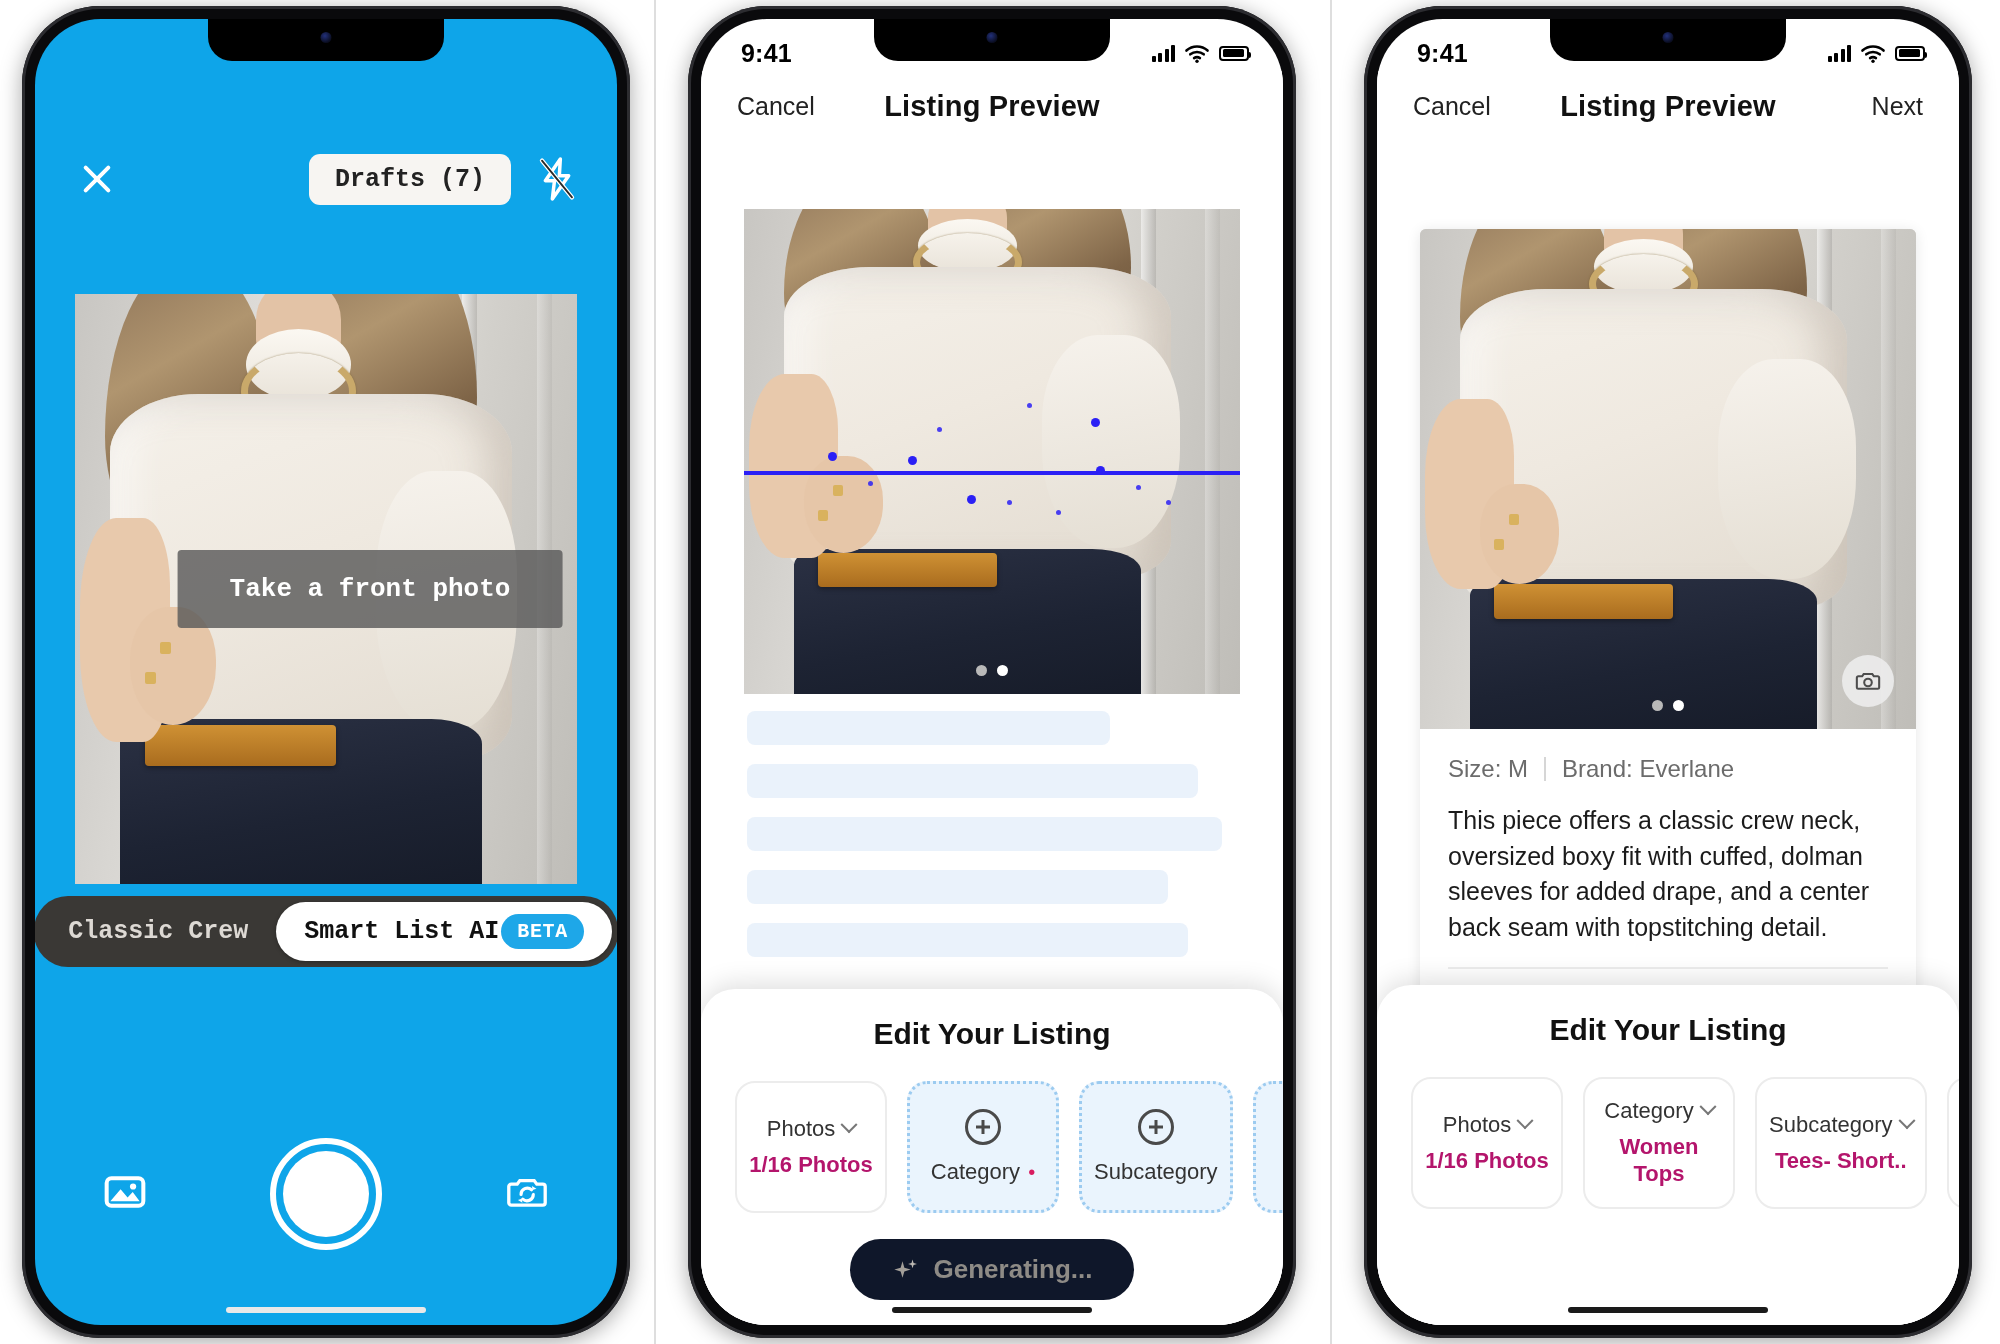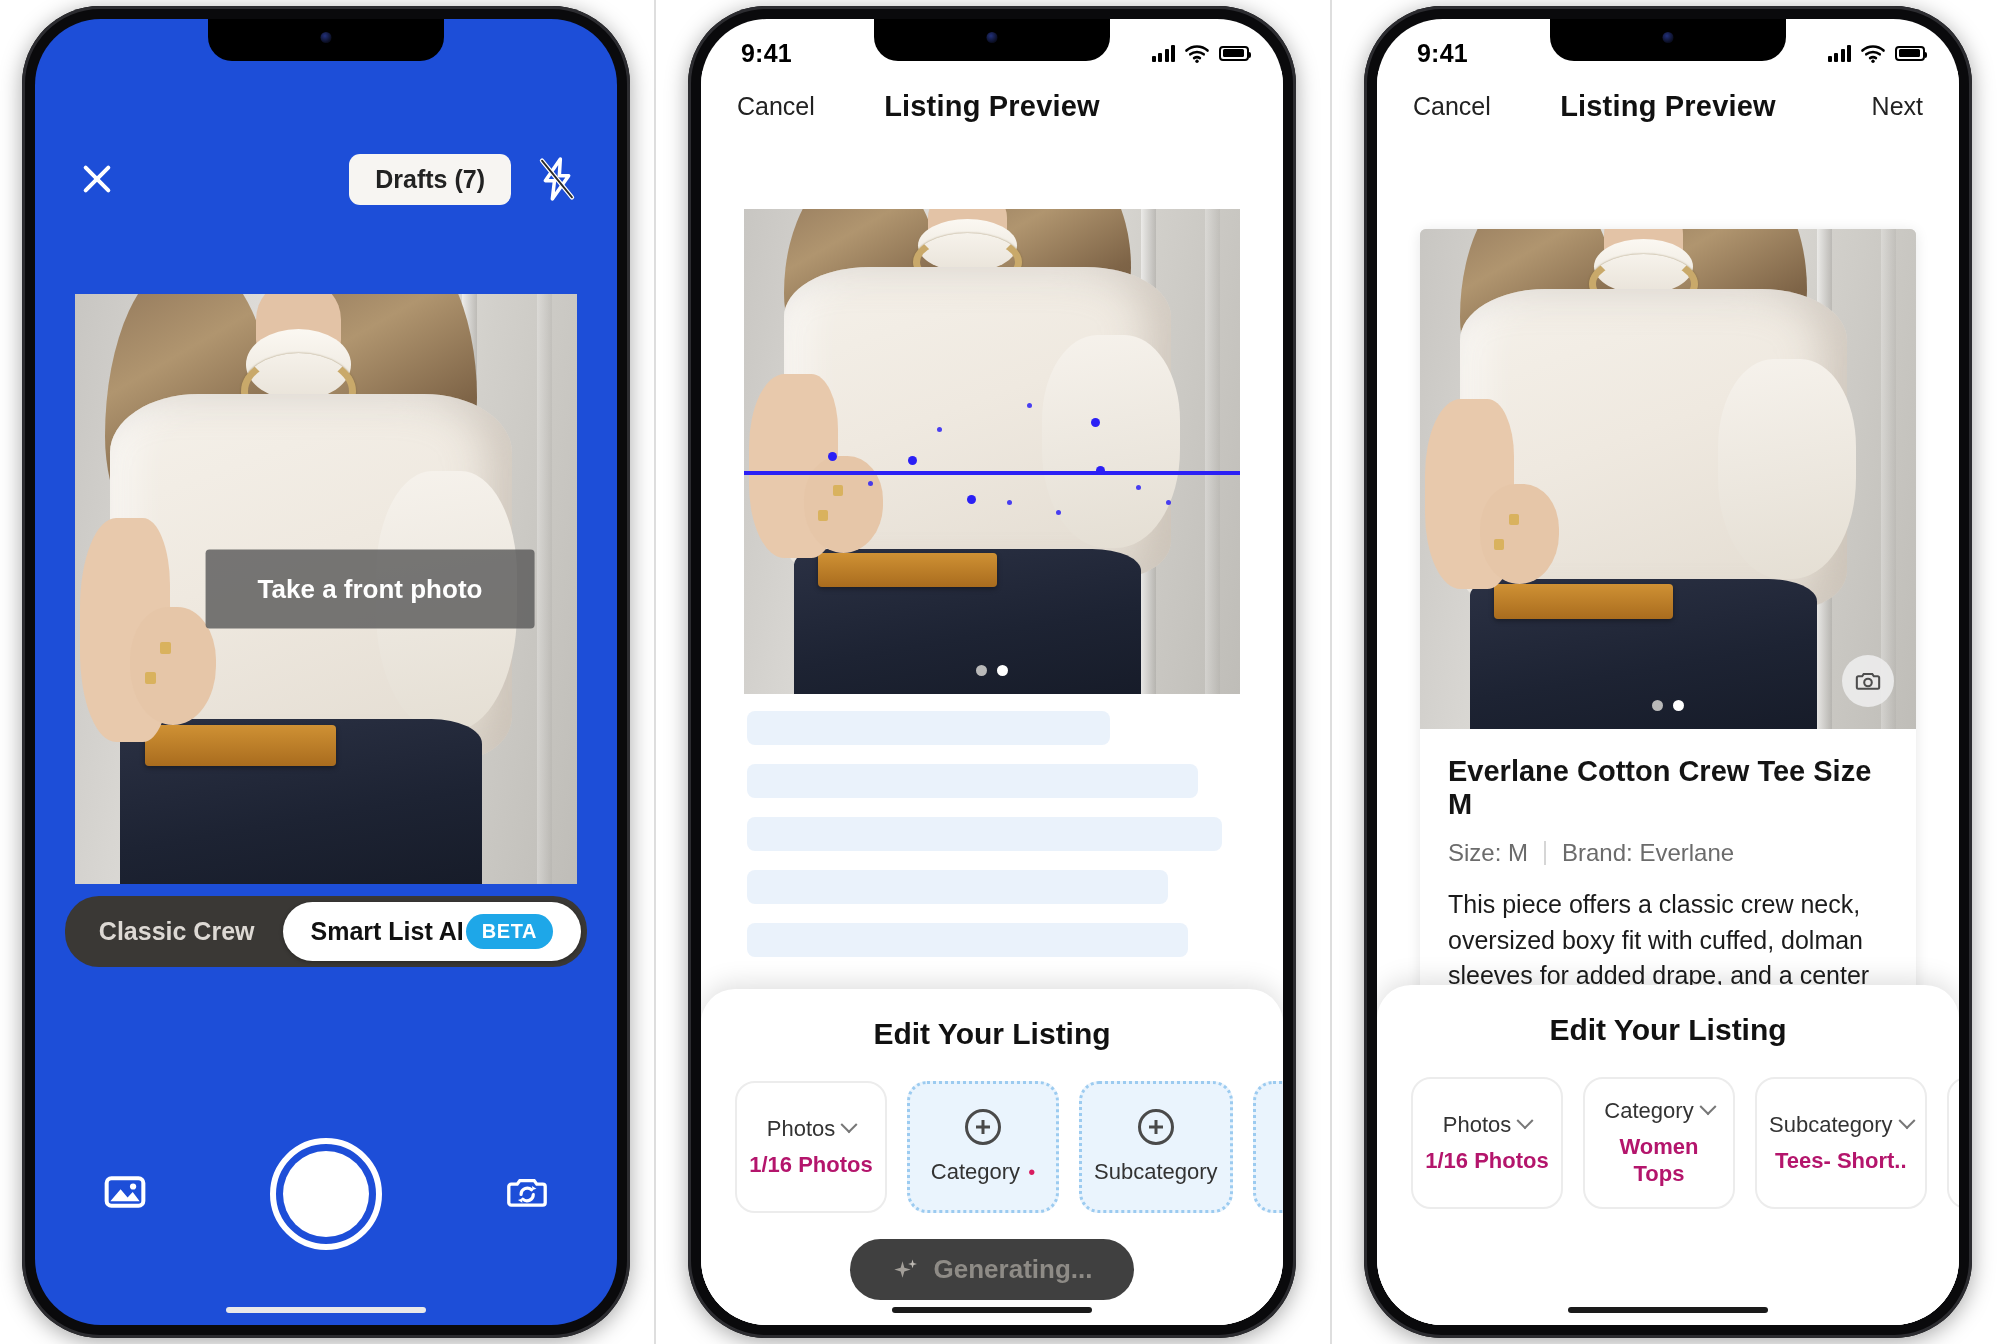--- a/index.html
+++ b/index.html
@@ -45,21 +45,21 @@
   .bars i { width:4px; background:#000; border-radius:1px; display:block; }
   .bars i:nth-child(1){height:6px;} .bars i:nth-child(2){height:9px;}
   .bars i:nth-child(3){height:13px;} .bars i:nth-child(4){height:17px;}
   .batt { width:30px; height:15px; border:2px solid #000; border-radius:4px;
           position:relative; padding:1.5px; }
   .batt::after { content:""; position:absolute; right:-4px; top:4px;
                  width:2.5px; height:6px; background:#000; border-radius:0 2px 2px 0; }
   .batt b { display:block; height:100%; background:#000; border-radius:1.5px; width:92%; }
 
   
-  .cam-screen { background:#1d4ed8; height:100%; position:relative; }
+  .cam-screen { background:#0ea5e9; height:100%; position:relative;font-family:Liberation Mono, monospace; }
   .cam-topbar { position:absolute; top:125px; left:0; right:0; height:70px;
                 display:flex; align-items:center; justify-content:space-between;
                 padding:0 40px; z-index:20; }
   .x-btn { width:44px; height:44px; position:relative; cursor:pointer; }
   .x-btn::before,.x-btn::after { content:""; position:absolute; left:4px; top:20px;
         width:36px; height:4px; background:#fff; border-radius:2px; }
   .x-btn::before { transform:rotate(45deg); }
   .x-btn::after  { transform:rotate(-45deg); }
   .top-right { display:flex; align-items:center; gap:26px; }
   .drafts-btn { background:#f7f5f2; color:#222; font-size:25px; font-weight:700;
@@ -144,21 +144,21 @@
           border-bottom:2.5px solid #777; transform:rotate(45deg) translate(-3px,-3px); }
   .plus-circle { width:36px; height:36px; border-radius:50%; border:3px solid #4a4a4a;
                  position:relative; }
   .plus-circle::before,.plus-circle::after { content:""; position:absolute;
         background:#4a4a4a; left:50%; top:50%; }
   .plus-circle::before { width:14px; height:3px; transform:translate(-50%,-50%); }
   .plus-circle::after  { width:3px; height:14px; transform:translate(-50%,-50%); }
   .req-dot { color:#d81b60; font-size:20px; }
 
   .gen-row { display:flex; justify-content:center; margin-top:26px; }
-  .gen-btn { display:flex; align-items:center; gap:14px; background:#404040;
+  .gen-btn { display:flex; align-items:center; gap:14px; background:#0f172a;
              color:#8e8b86; font-size:26px; font-weight:600;
              padding:15px 42px; border-radius:34px; }
   .regen-btn { display:flex; align-items:center; gap:14px; background:#fdfcff;
                color:#1a1a1a; font-size:26px; font-weight:600;
                padding:14px 40px; border-radius:34px;
                border:3px solid transparent;
                background-image:linear-gradient(#fdfcff,#fdfcff),
                                 linear-gradient(100deg,#8e7cf0,#c77ce0,#ef7fb6);
                background-origin:border-box; background-clip:padding-box,border-box; }
 
@@ -479,21 +479,20 @@
             </div>
             <div class="cam-badge">
               <svg viewBox="0 0 24 24" width="28" height="26" aria-hidden="true">
                 <path d="M3 7.6h3.6l1.4-2h8l1.4 2H21a1.3 1.3 0 0 1 1.3 1.3v9a1.3 1.3 0 0 1-1.3 1.3H3a1.3 1.3 0 0 1-1.3-1.3v-9A1.3 1.3 0 0 1 3 7.6Z" fill="none" stroke="#4d4d4d" stroke-width="1.9"></path>
                 <circle cx="12" cy="13.4" r="3.5" fill="none" stroke="#4d4d4d" stroke-width="1.9"></circle>
               </svg>
             </div>
           </div>
 
           <div class="p3-info">
-            <div class="p3-title">Everlane Cotton Crew Tee Size M</div>
             <div class="p3-meta">
               <span>Size: M</span>
               <span class="sep"></span>
               <span>Brand: Everlane</span>
             </div>
             <div class="p3-desc">This piece offers a classic crew neck, oversized boxy fit with cuffed, dolman sleeves for added drape, and a center back seam with topstitching detail.</div>
             <div class="p3-rule"></div>
             <div class="p3-cat-label">CATEGORY</div>
           </div>
         </div>

